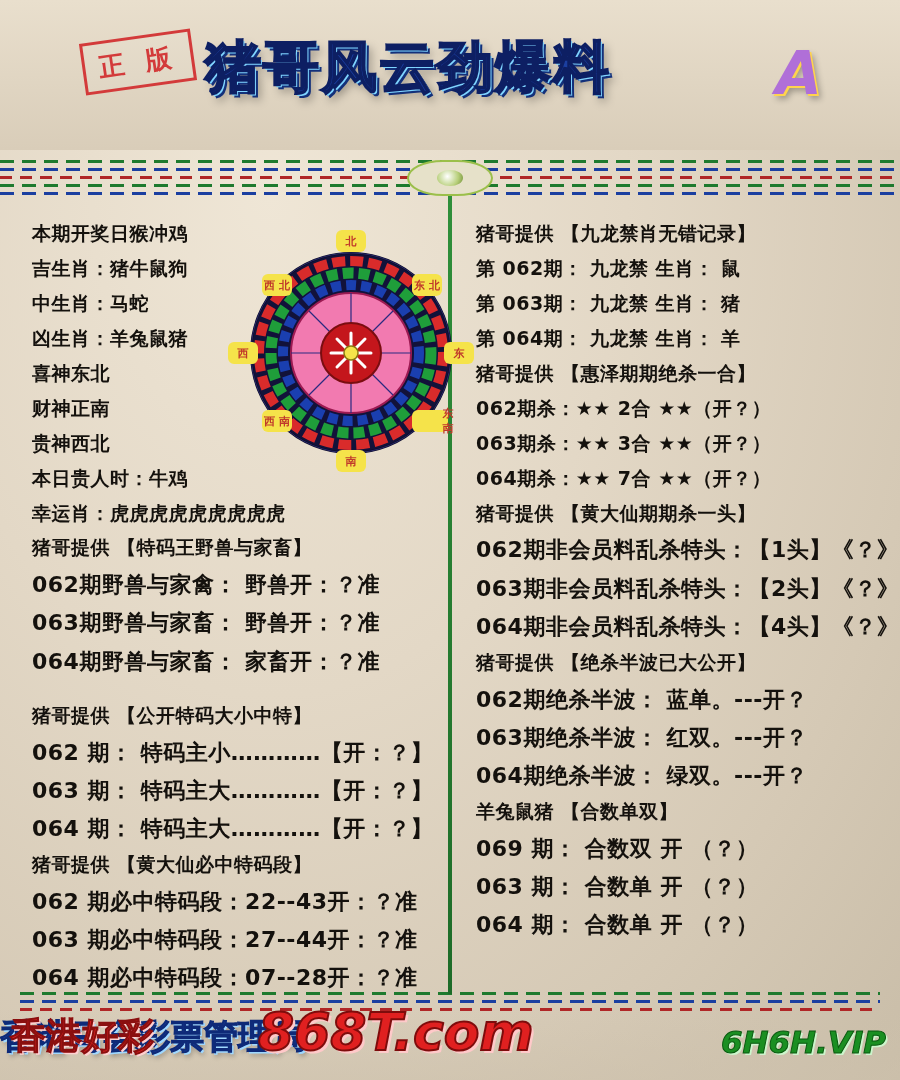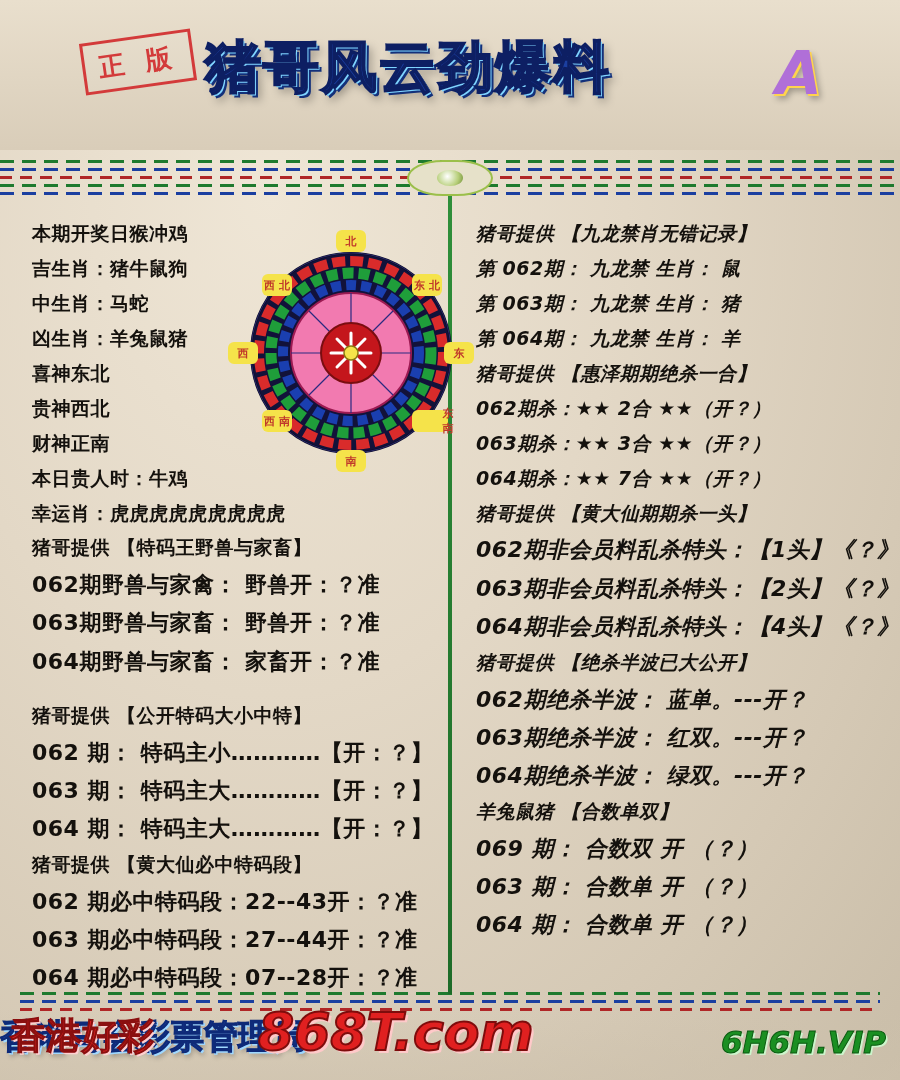--- a/index.html
+++ b/index.html
@@ -108,21 +108,21 @@
     position: relative;
     display: flex;
     padding: 14px 24px 0 24px;
     z-index: 2;
   }
   .col {
     width: 50%;
     padding: 0 12px;
   }
   .col.left { padding-left: 8px; }
-  .col.right { padding-left: 26px; font-style: italic; }
+  .col.right { padding-left: 26px; }
   .line {
     font-size: 19px;
     color: #14110d;
     line-height: 1.05;
     margin: 0 0 15px 0;
     white-space: nowrap;
     font-weight: bold;
     letter-spacing: 0.5px;
     font-family: "DejaVu Sans", "Liberation Sans", sans-serif;
   }
@@ -224,22 +224,22 @@
   <div class="stem"></div>
 
   <div class="content">
 
     <div class="col left">
       <div class="line">本期开奖日猴冲鸡</div>
       <div class="line">吉生肖：猪牛鼠狗</div>
       <div class="line">中生肖：马蛇</div>
       <div class="line">凶生肖：羊兔鼠猪</div>
       <div class="line">喜神东北</div>
+      <div class="line">财神正南</div>
       <div class="line">贵神西北</div>
-      <div class="line">财神正南</div>
       <div class="line">本日贵人时：牛鸡</div>
       <div class="line">幸运肖：虎虎虎虎虎虎虎虎虎</div>
       <div class="line">猪哥提供 【特码王野兽与家畜】</div>
       <div class="line small">062期野兽与家禽：    野兽开：？准</div>
       <div class="line small">063期野兽与家畜：    野兽开：？准</div>
       <div class="line small">064期野兽与家畜：    家畜开：？准</div>
       <div class="spacer"></div>
       <div class="line">猪哥提供 【公开特码大小中特】</div>
       <div class="line small">062 期：   特码主小…………【开：？】</div>
       <div class="line small">063 期：   特码主大…………【开：？】</div>

